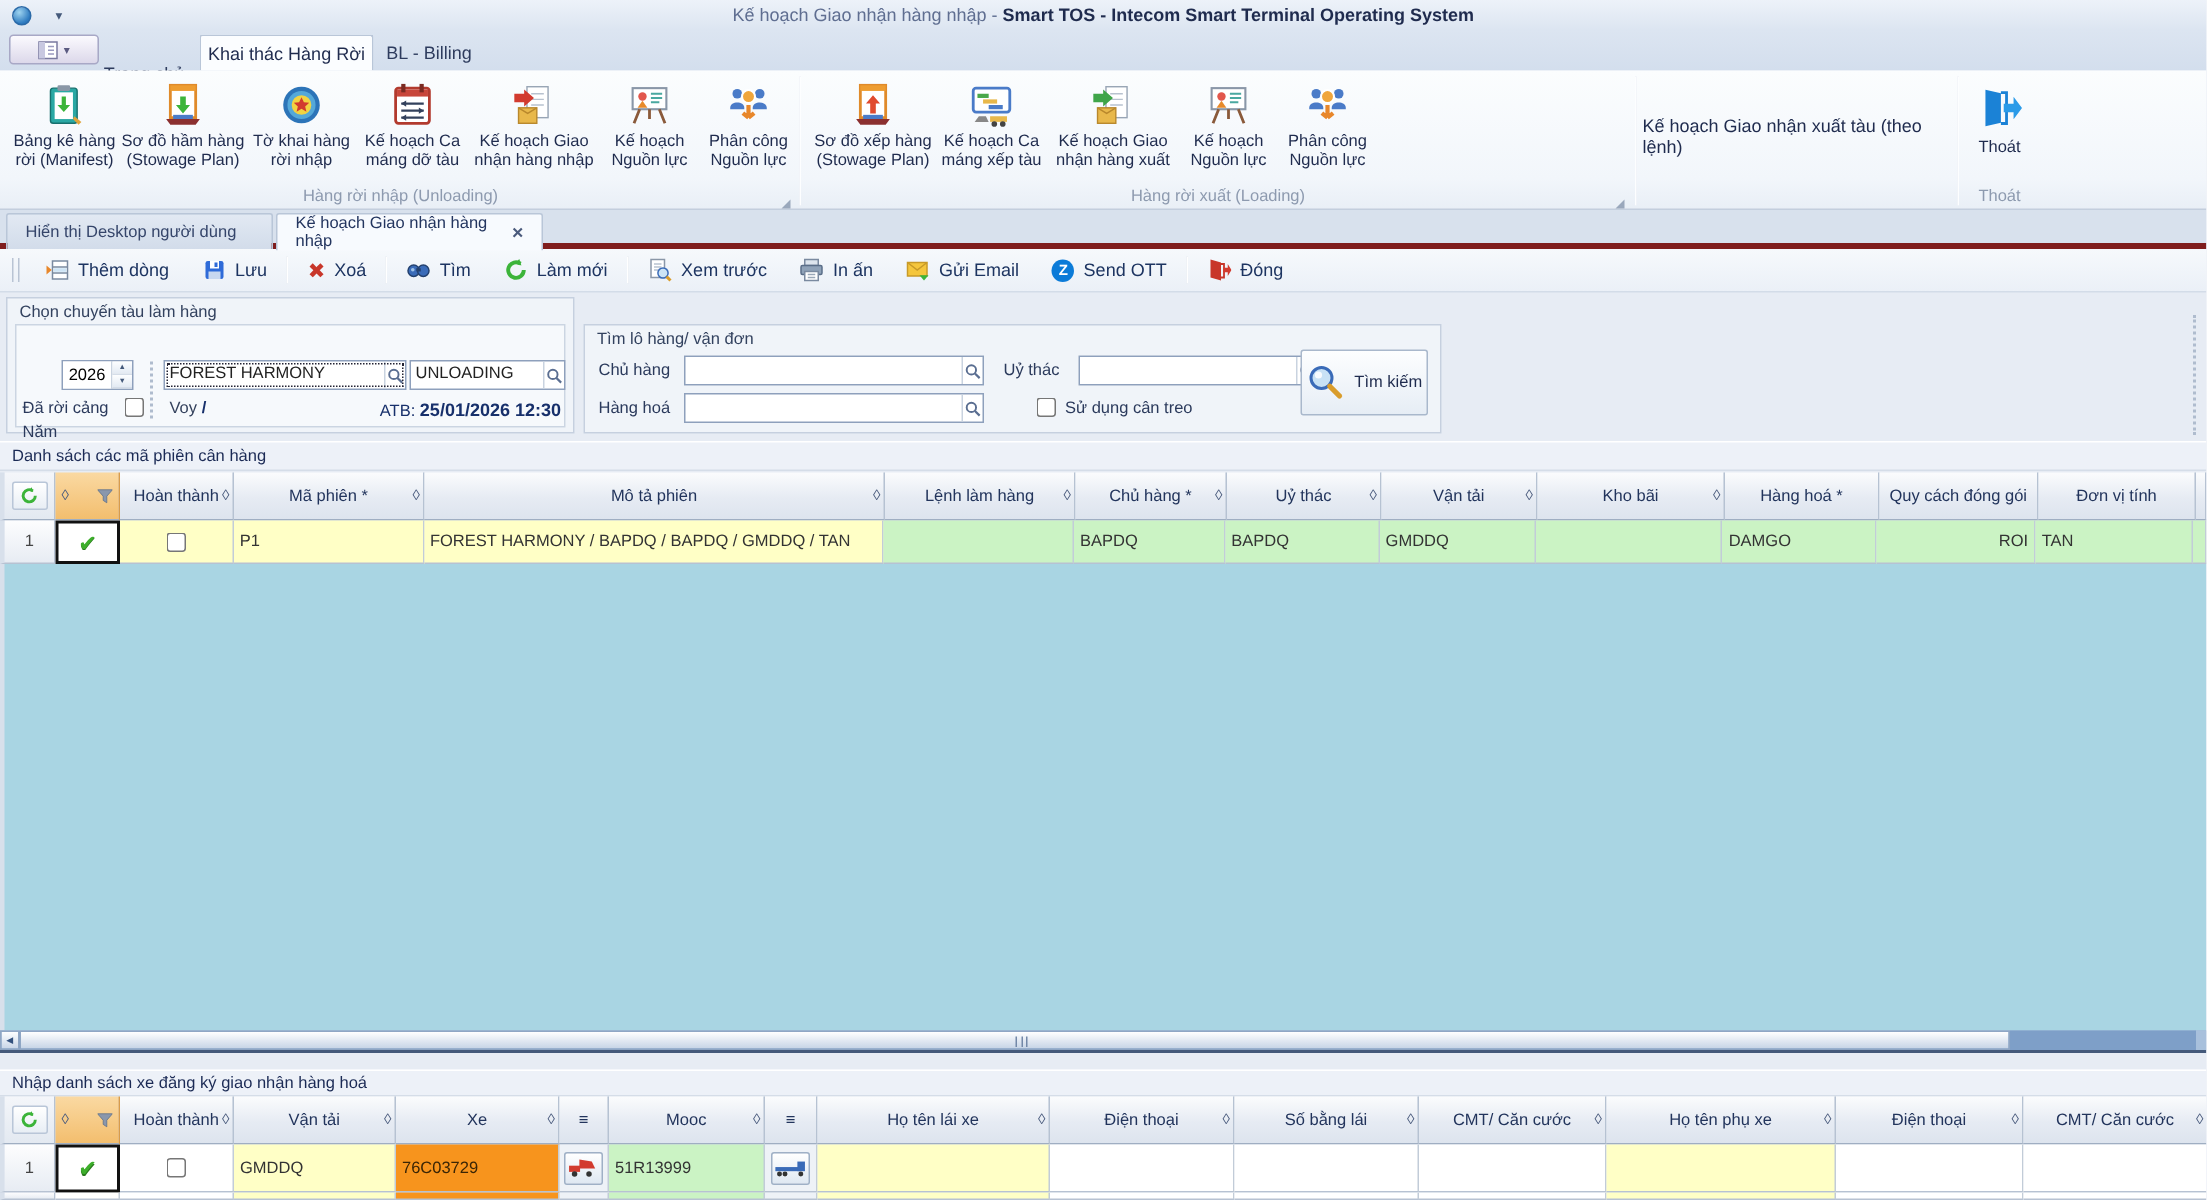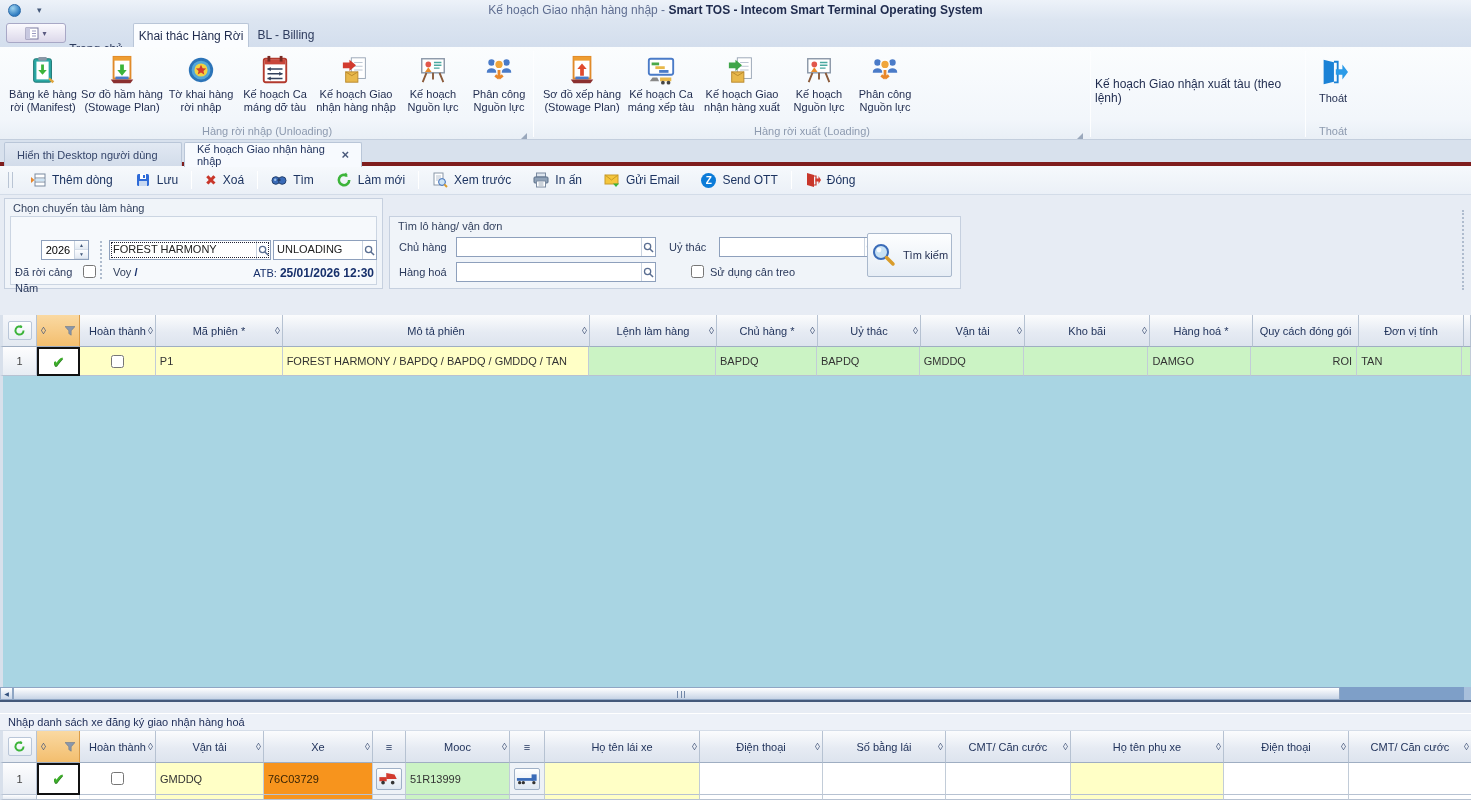--- a/index.html
+++ b/index.html
@@ -478,20 +478,23 @@
       <svg width="26" height="26" viewBox="0 0 26 26">
           <circle cx="10" cy="10" r="7" fill="#C8E2F5" stroke="#3A6BB8" stroke-width="2"></circle>
           <circle cx="8" cy="8" r="2.4" fill="#FFF" opacity=".85"></circle>
           <path d="M15.5 15.5L22 22" stroke="#D99C2B" stroke-width="3.5" stroke-linecap="round"></path>
         </svg>
       <span>Tìm kiếm</span>
     </div>
   </div>
   <div class="gripdots" style="left:1462px;top:210px;height:80px;"></div>
 
+  <div class="sectitle" style="top:294px;">
+      <span>Danh sách các mã phiên cân hàng</span>
+    </div>
   <div class="ghead" style="top:315px;height:32px;">
     <div class="hc corner" style="width:37px;border-left:3px solid #D8E0EB;">
       <span class="cornerbtn">
           <svg width="13" height="13" viewBox="0 0 16 16">
             <path d="M13 8a5 5 0 1 1-2-4" stroke="#3CB43A" stroke-width="2.4" fill="none"></path>
             <path d="M10 1l1.3 4-4-1.2z" fill="#3CB43A"></path>
           </svg>
         </span>
     </div>
     <div class="hc orange" style="width:43px;justify-content:space-between;padding:0 4px;">

